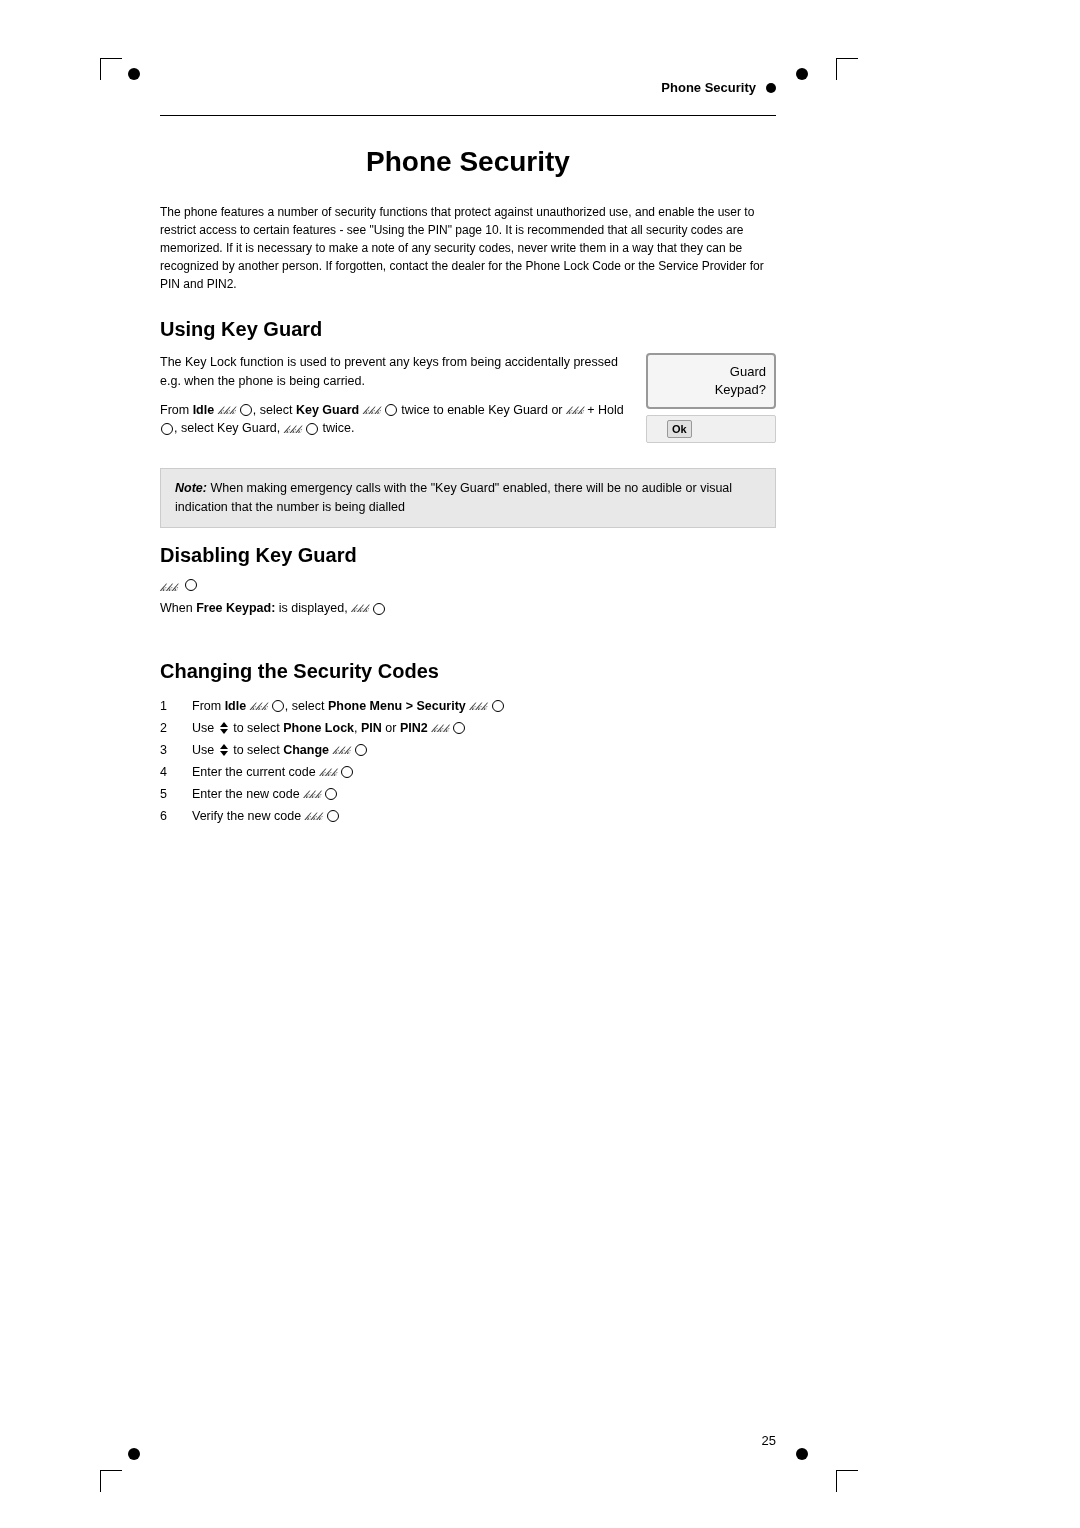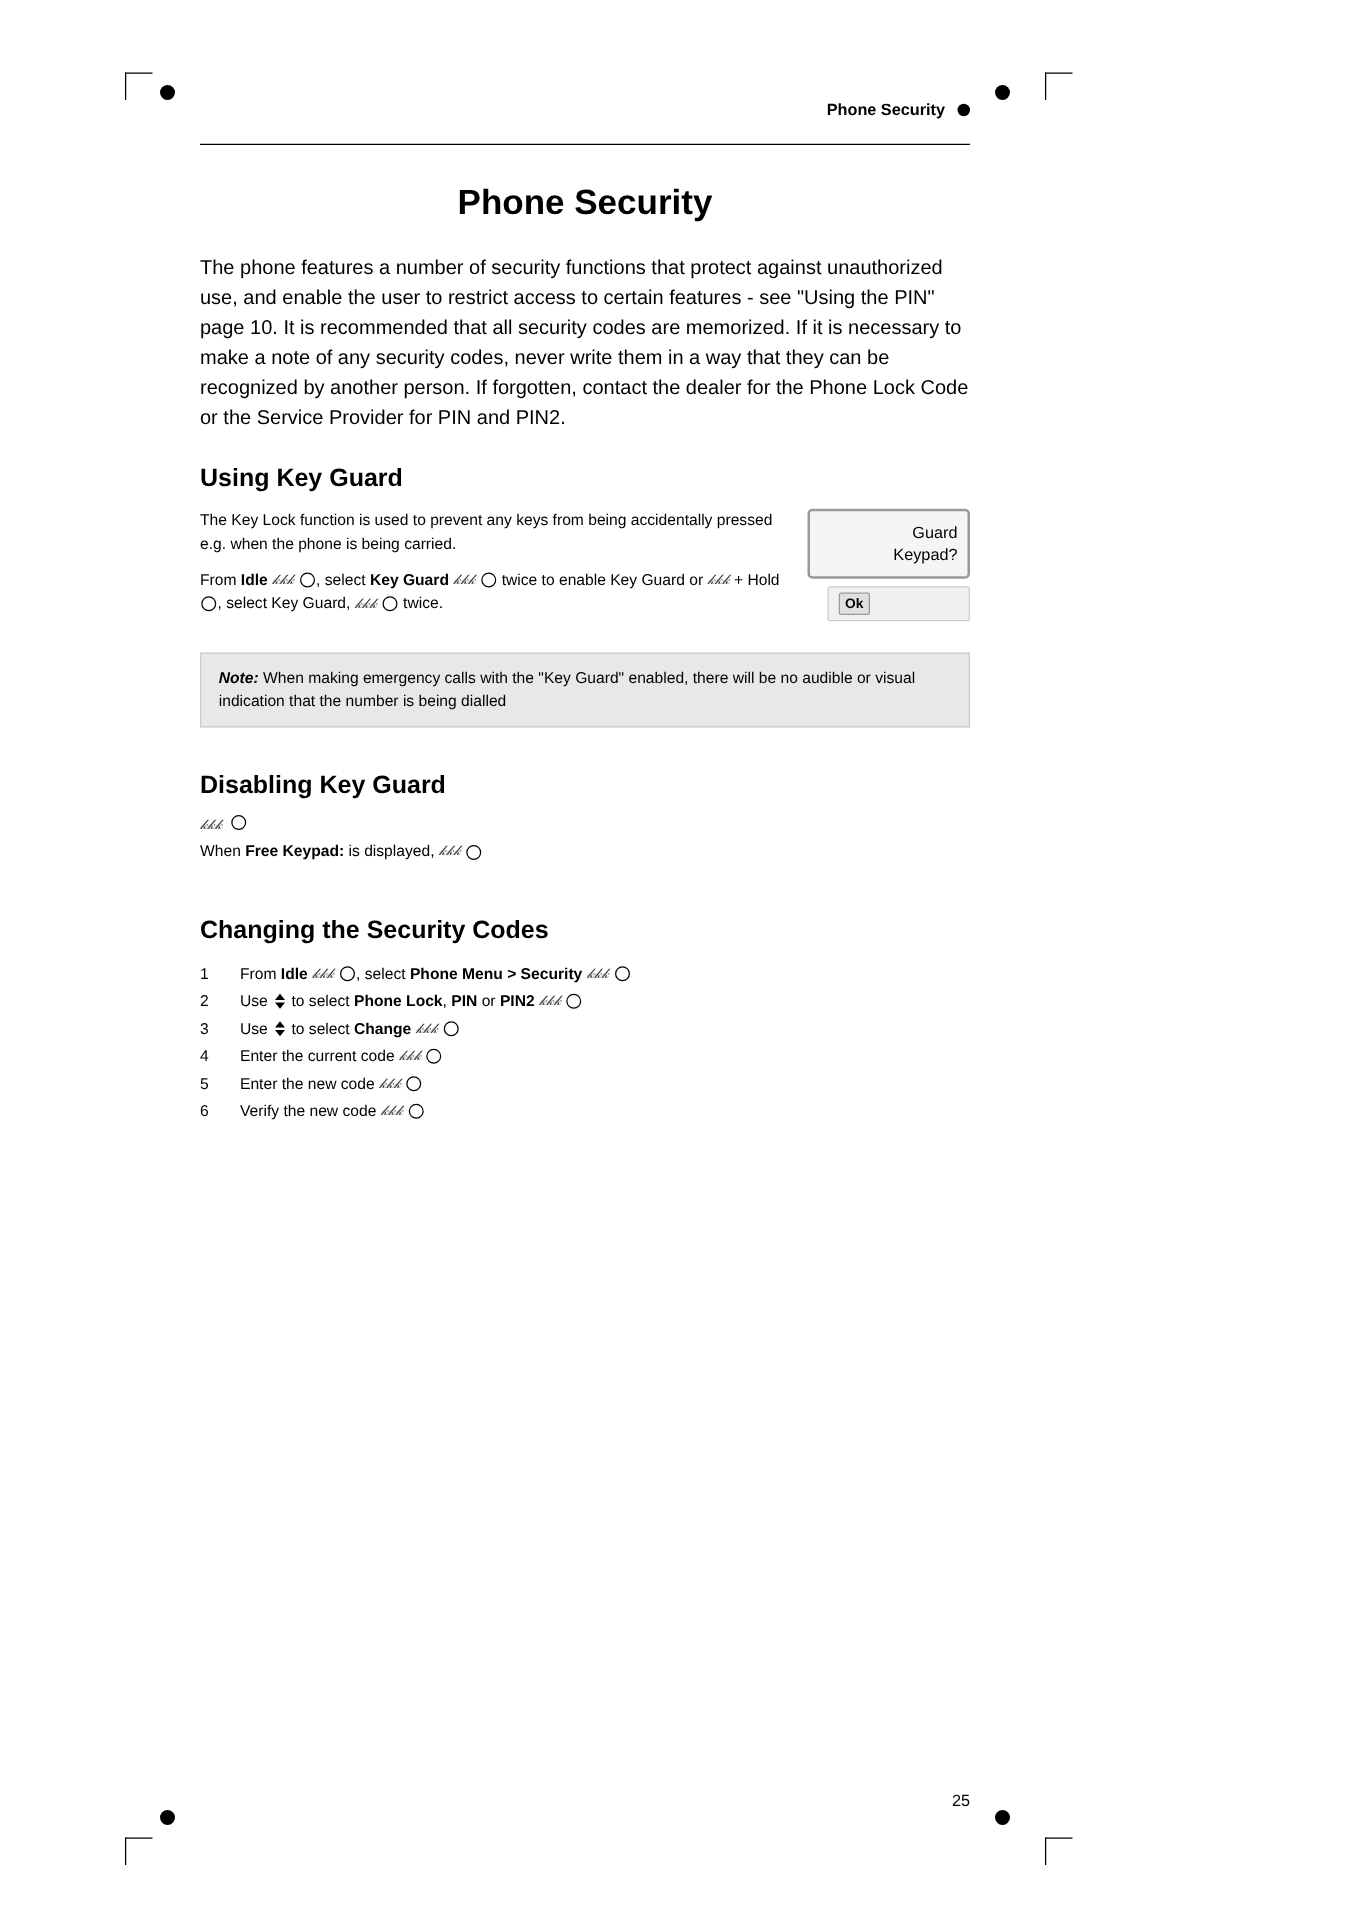--- a/index.html
+++ b/index.html
@@ -47,21 +47,21 @@
     .main-title {
       text-align: center;
       font-size: 28px;
       font-weight: bold;
       margin-bottom: 25px;
       font-family: Arial, Helvetica, sans-serif;
     }
 
     
     .intro-para {
-      font-size: 16px;
+      font-size: 12px;
       line-height: 1.5;
       margin-bottom: 25px;
     }
 
     
     .section-heading {
       font-size: 20px;
       font-weight: bold;
       margin-bottom: 12px;
       font-family: Arial, Helvetica, sans-serif;
@@ -93,25 +93,24 @@
       background: #f5f5f5;
     }
 
     .phone-display-text {
       font-size: 13px;
       line-height: 1.4;
     }
 
     .phone-buttons {
       display: flex;
-      padding: 4px 8px;
+      padding: 4px 20px;
       background: #f0f0f0;
       border: 1px solid #ccc;
       border-radius: 2px;
-      margin-left: 16px;
     }
 
     .phone-btn {
       font-size: 11px;
       font-weight: bold;
       padding: 2px 4px;
       border: 1px solid #999;
       background: #e0e0e0;
       border-radius: 2px;
     }
@@ -123,21 +122,21 @@
     }
 
     .bold { font-weight: bold; }
     .italic { font-style: italic; }
 
     
     .note-box {
       background: #e8e8e8;
       border: 1px solid #ccc;
       padding: 10px 14px;
-      margin: 10px 0 35px 0;
+      margin: 10px 0 16px 0;
       font-size: 12.5px;
       line-height: 1.5;
     }
 
     
     .disabling-section {
       margin-bottom: 42px;
     }
 
     .disabling-content {

